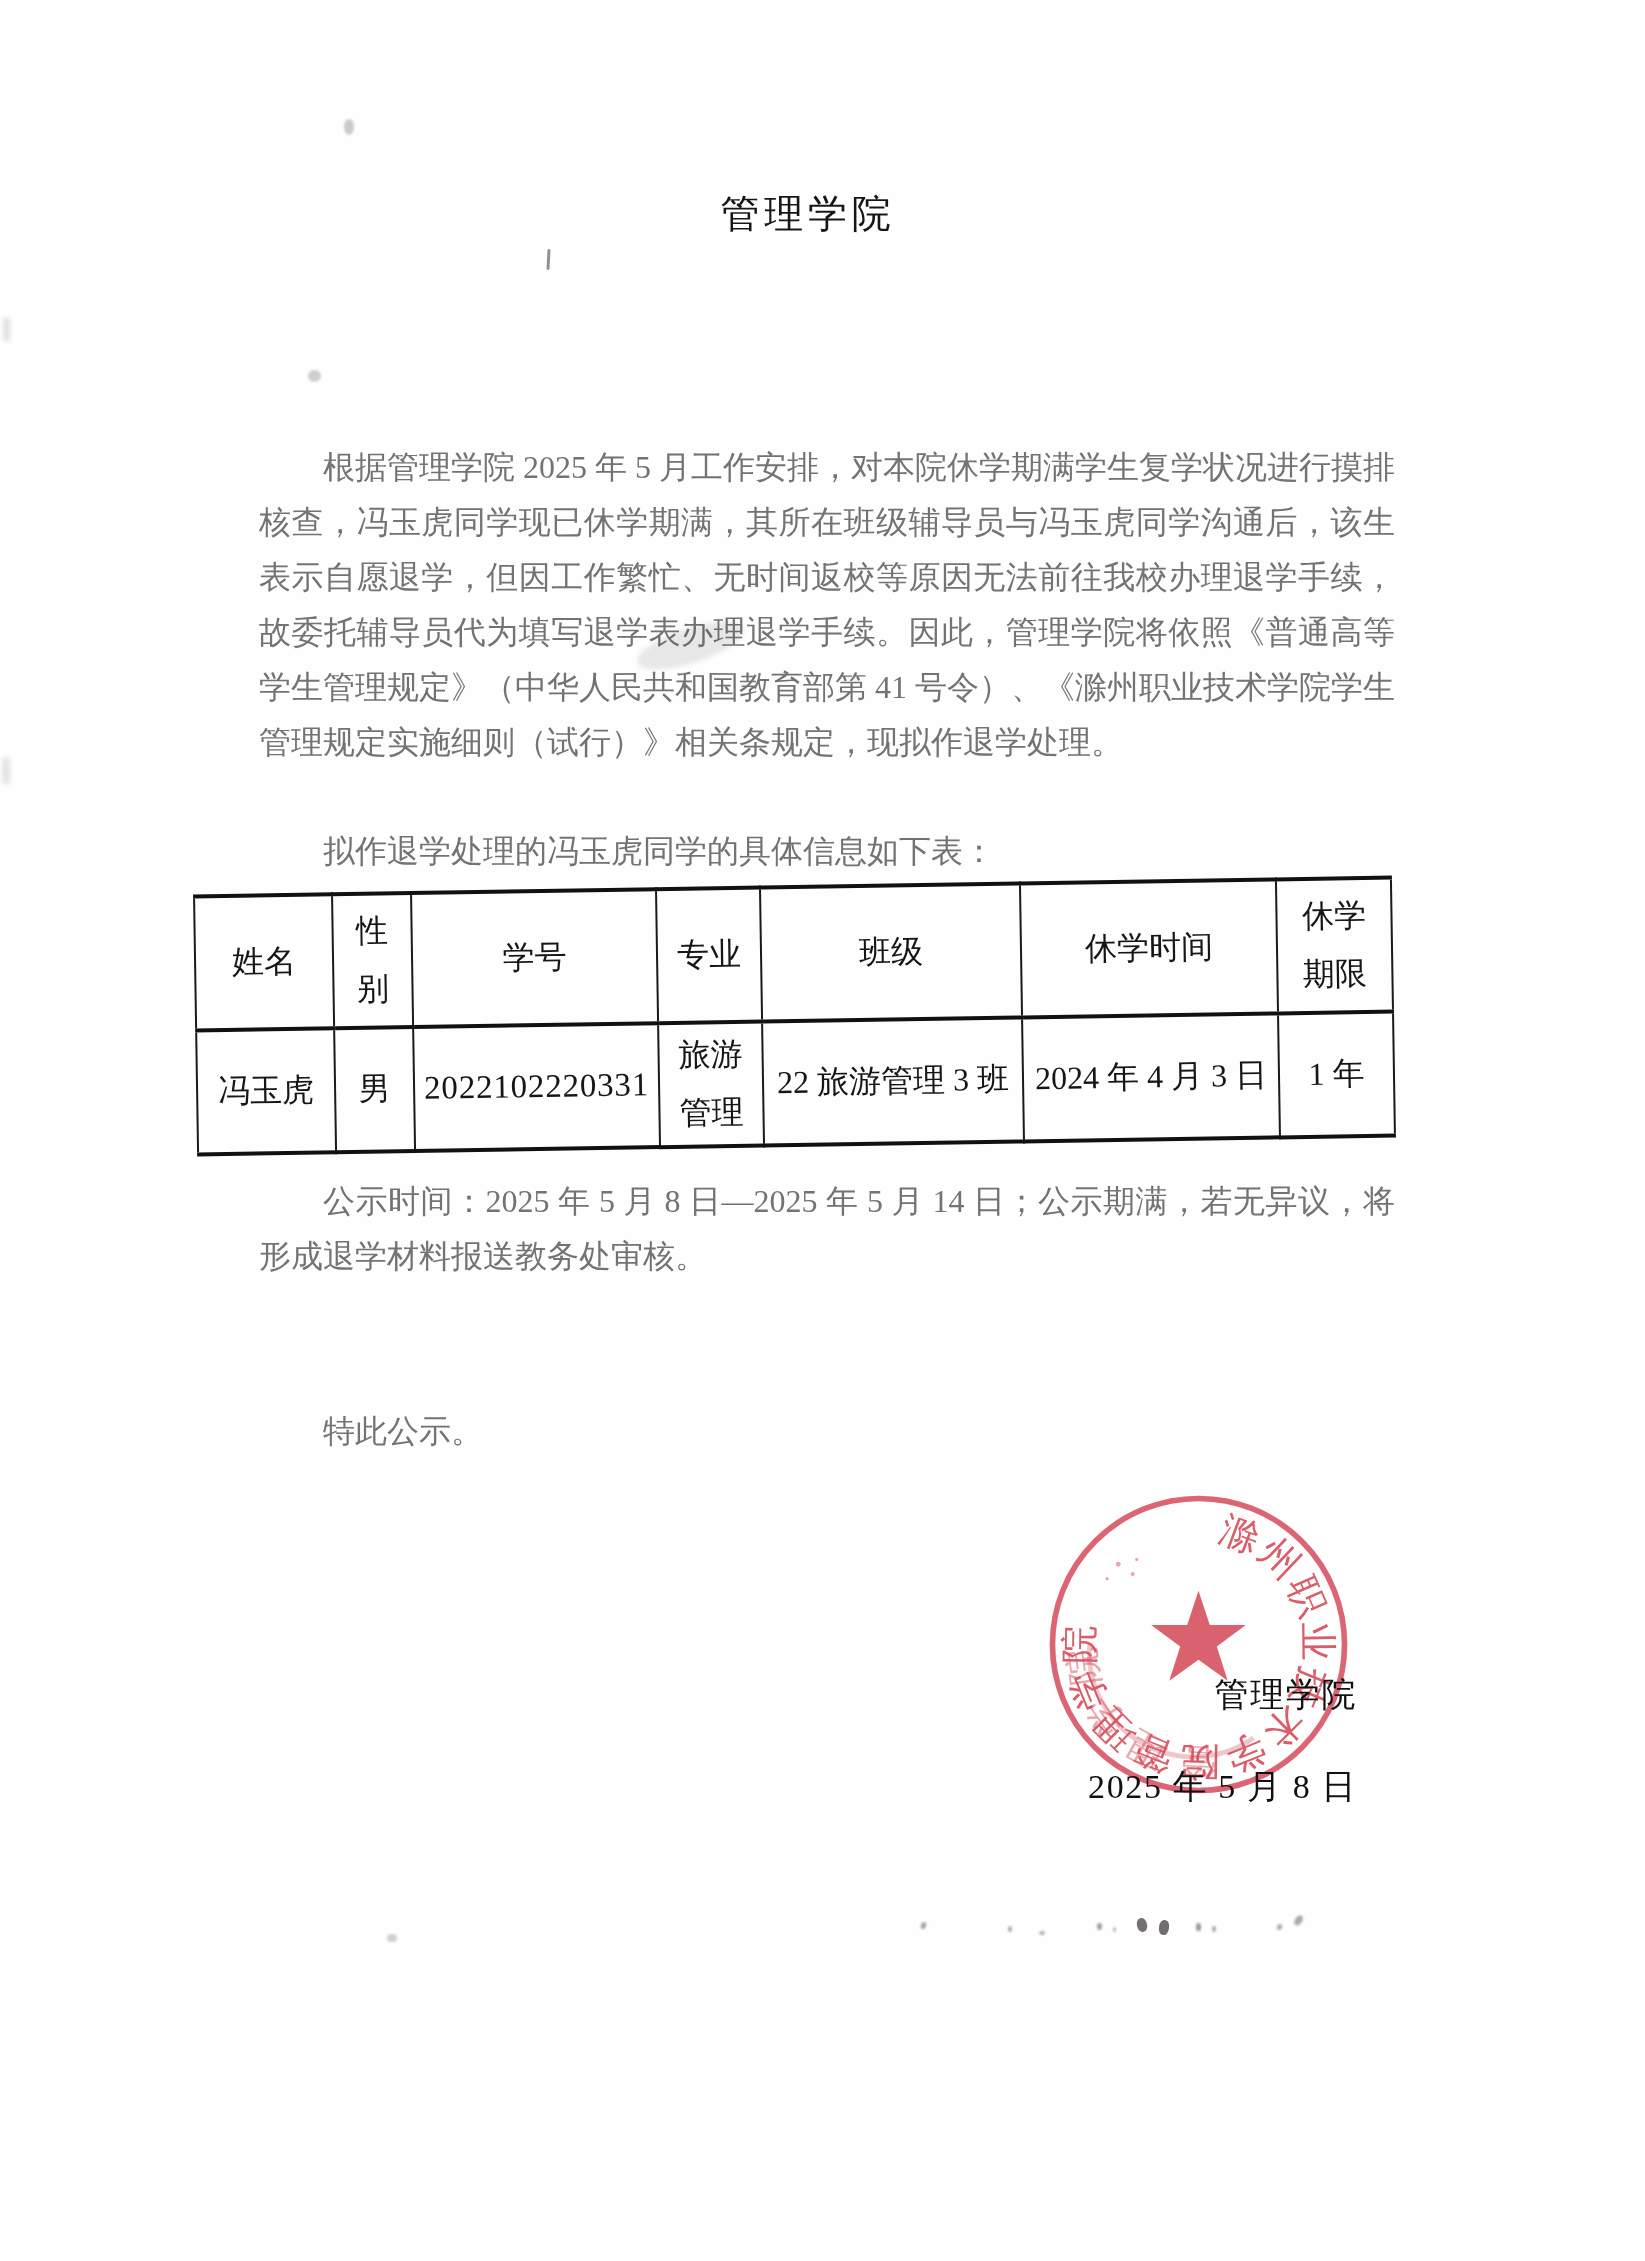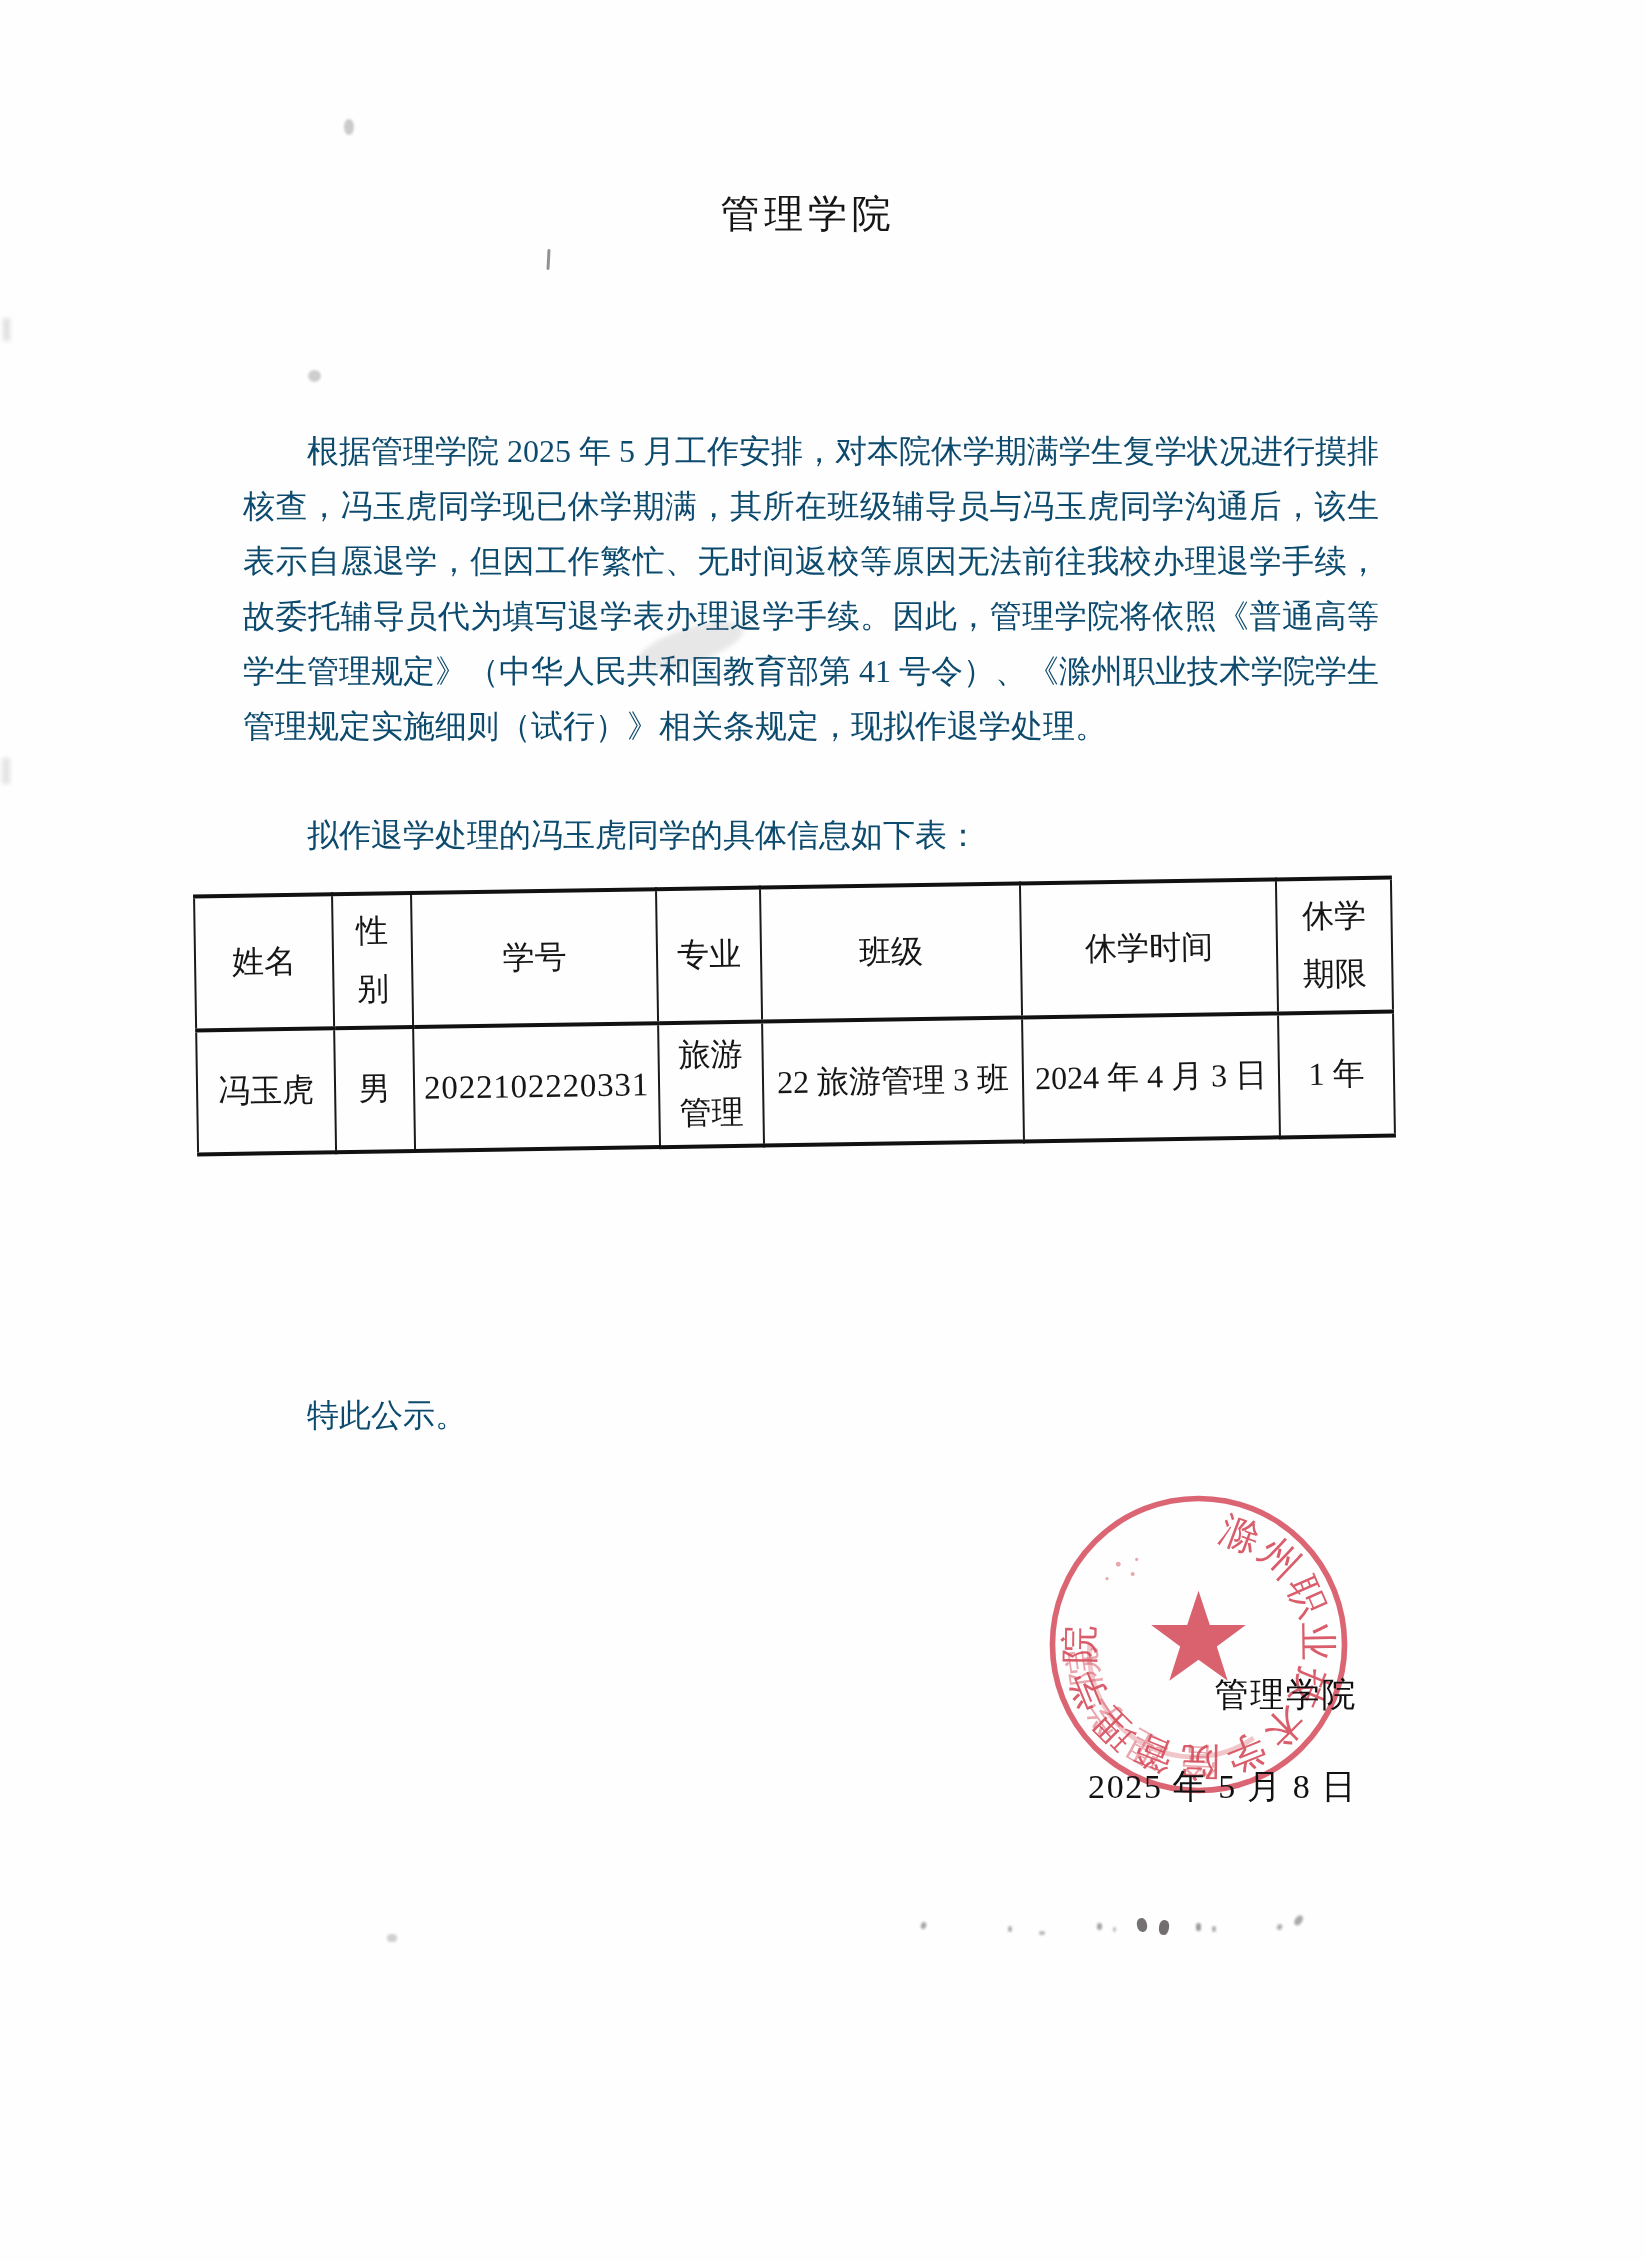--- a/index.html
+++ b/index.html
@@ -15,25 +15,25 @@
     position:absolute;left:241px;top:193px;width:1134px;
     text-align:center;font-size:39px;letter-spacing:4.8px;line-height:1.1;
     color:#161616;
   }
   .doc-subtitle{
     position:absolute;left:241px;top:321px;width:1134px;
     text-align:center;font-size:39px;letter-spacing:4px;line-height:1.1;
     color:#141414;
   }
   .para{
-    position:absolute;left:243px;width:1136px;margin:0;
+    position:absolute;left:243px;width:1136px;margin:16px;
     font-size:32px;line-height:55px;
     text-align:justify;text-align-last:left;
     text-indent:2em;
-    color:#0c4a6e;
+    color:#737373;
   }
   .p1{top:424px;}
   .intro{top:808px;}
   .p2{top:1158px;}
   .p3{top:1298px;}
   .p4{top:1388px;}
   table.info{
     position:absolute;left:195px;top:885px;width:1197px;
     border-collapse:collapse;table-layout:fixed;
     transform:rotate(-0.9deg);
@@ -105,20 +105,21 @@
         <td>男</td>
         <td class="sid">2022102220331</td>
         <td><span class="wrap2">旅游管理</span></td>
         <td>22 旅游管理 3 班</td>
         <td>2024 年 4 月 3 日</td>
         <td>1 年</td>
       </tr>
     </tbody>
   </table>
 
+  <p class="para p2">公示时间：2025 年 5 月 8 日—2025 年 5 月 14 日；公示期满，若无异议，将形成退学材料报送教务处审核。</p>
 
 
   <p class="para p4">特此公示。</p>
 
   <svg class="seal" viewBox="0 0 420 420">
     <g fill="none" stroke="#d6505e">
       <circle cx="210" cy="210" r="182" stroke-width="7" opacity="0.88"></circle>
       <path d="M 284.6 316.5 A 130 130 0 0 1 80.5 198.7" stroke-width="6" opacity="0.32" transform="translate(-6,10)"></path>
     </g>
     <path id="sealArc" d="M 232.6 82 A 130 130 0 1 1 187.4 338 A 130 130 0 1 1 232.6 82" fill="none"></path>

